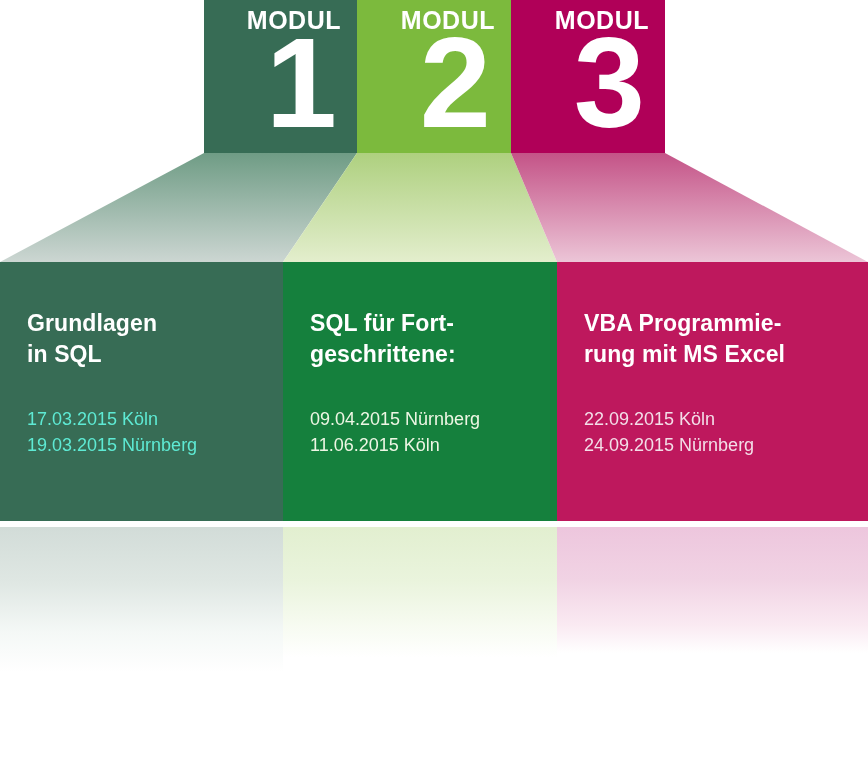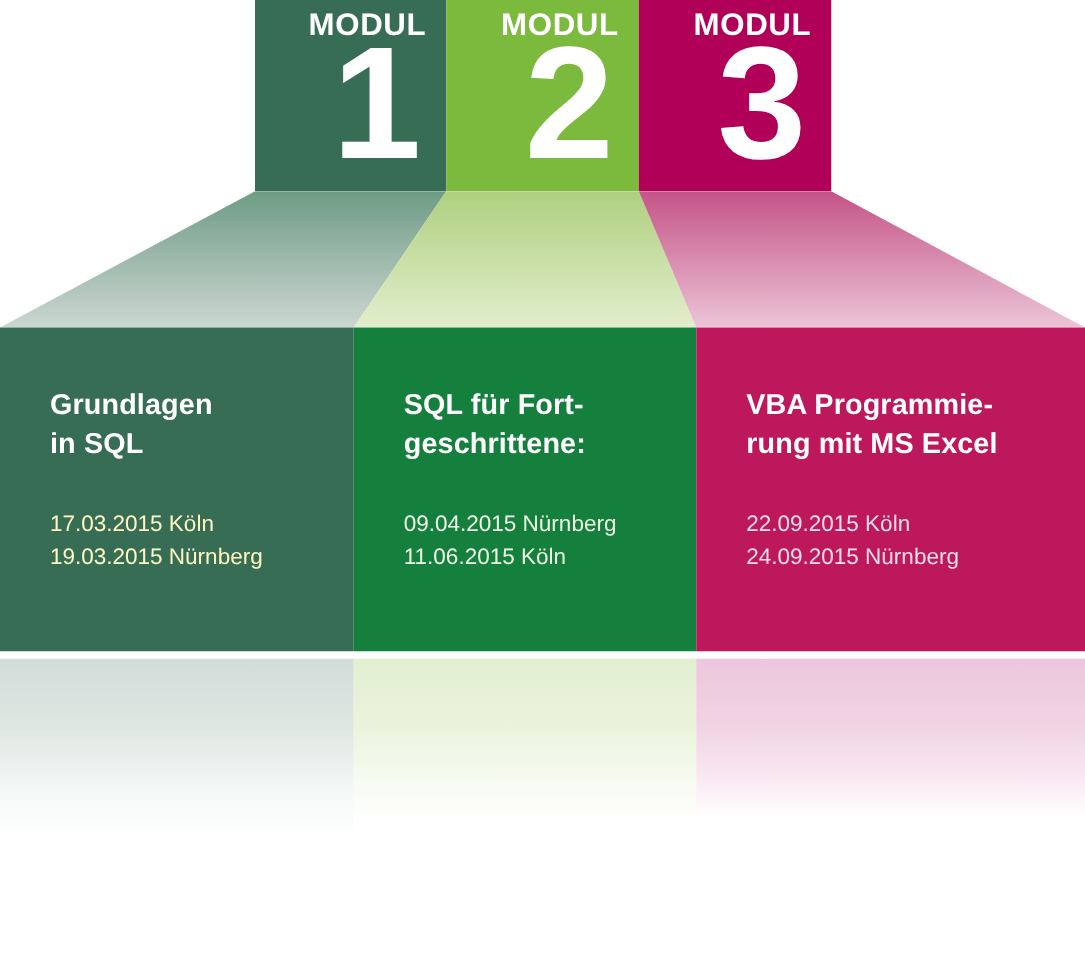--- a/index.html
+++ b/index.html
@@ -88,39 +88,39 @@
     left: 0px;
     top: 262px;
     width: 868px;
     height: 259px;
     display: flex;
   }
   .panel {
     position: relative;
     height: 100%;
     box-sizing: border-box;
-    padding: 46px 20px 0 40px;
+    padding: 46px 20px 0 27px;
     overflow: hidden;
   }
   .panel.p1 { width: 283px; background: #376c55; }
   .panel.p2 { width: 274px; background: #15803d; }
   .panel.p3 { width: 311px; background: #be185d; }
 
   .panel-title {
     color: #ffffff;
     font-size: 23px;
     font-weight: bold;
     line-height: 1.33;
     margin: 0;
     white-space: pre-line;
     letter-spacing: 0.1px;
   }
   .panel-dates {
     margin-top: 38px;
-    color: #fef9c3;
+    color: #5eead4;
     font-size: 18px;
     line-height: 1.42;
     font-weight: normal;
     white-space: pre-line;
   }
   .panel.p2 .panel-dates { color: #eef6e4; }
   .panel.p3 .panel-dates { color: #f3dee8; }
 
   
   .reflection-row {

